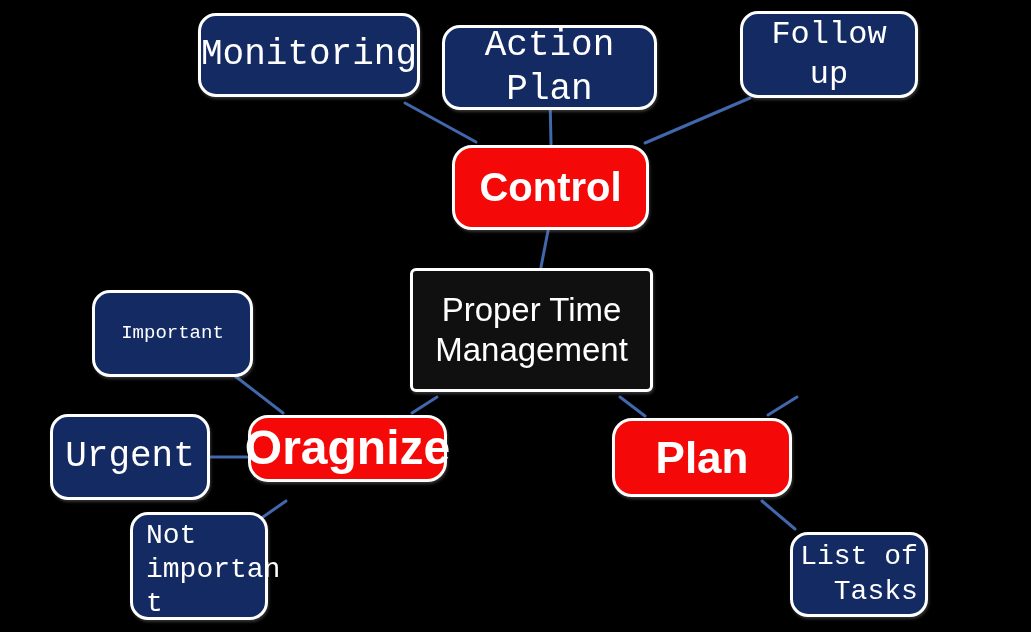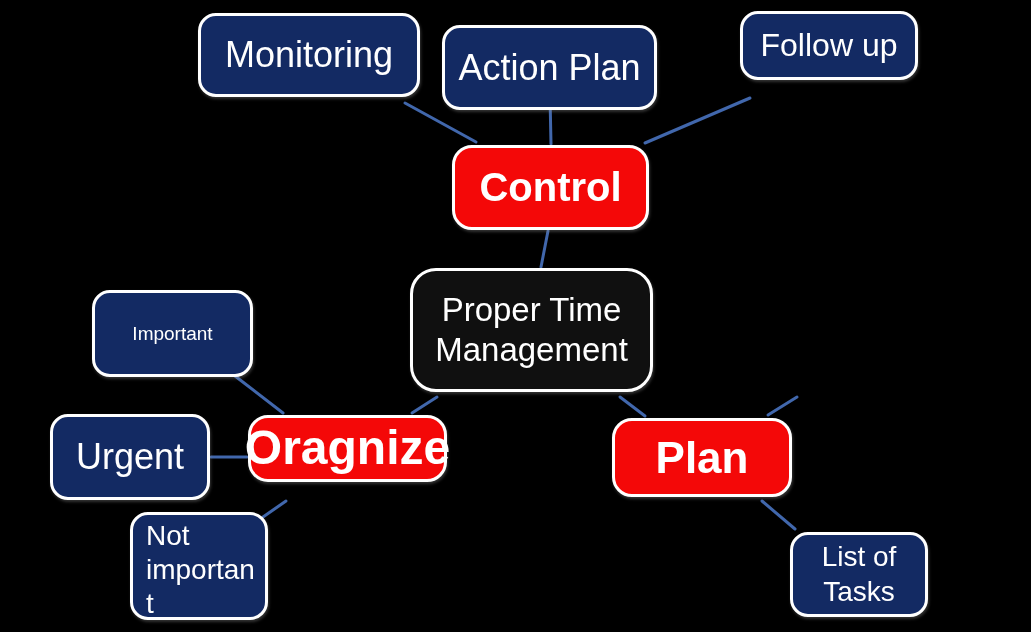--- a/index.html
+++ b/index.html
@@ -30,23 +30,23 @@
     color: #ffffff;
     display: flex;
     align-items: center;
     justify-content: center;
     text-align: center;
     white-space: pre-line;
     line-height: 1.22;
     box-shadow: 1px 2px 3px rgba(150,150,150,0.35);
     user-select: none;
   }
-  .node.leaf   { background: #132a63; }
+  .node.leaf   { background: #132a63; font-family: Liberation Mono, monospace; }
   .node.branch { background: #f40808; font-weight: 700; border-radius: 20px; }
-  .node.center { background: #101010; border-radius: 26px; }
+  .node.center { background: #101010; border-radius: 6px; }
   .node.left {
     align-items: flex-start;
     justify-content: flex-start;
     text-align: left;
     padding: 4px 4px 4px 13px;
   }
 </style>
 </head>
 <body>
 
@@ -60,26 +60,26 @@
       <line x1="620" y1="397" x2="645" y2="416" stroke="#4167ac" stroke-width="3" stroke-linecap="round"></line>
       <line x1="235" y1="376" x2="283" y2="413" stroke="#4167ac" stroke-width="3" stroke-linecap="round"></line>
       <line x1="211" y1="457" x2="247" y2="457" stroke="#4167ac" stroke-width="3" stroke-linecap="round"></line>
       <line x1="263" y1="517" x2="286" y2="501" stroke="#4167ac" stroke-width="3" stroke-linecap="round"></line>
       <line x1="797" y1="397" x2="768" y2="415" stroke="#4167ac" stroke-width="3" stroke-linecap="round"></line>
       <line x1="762" y1="501" x2="795" y2="529" stroke="#4167ac" stroke-width="3" stroke-linecap="round"></line>
     </svg>
 
 <div class="node leaf" style="left: 198px; top: 13px; width: 222px; height: 84px; font-size: 36px;">Monitoring</div>
     <div class="node leaf" style="left: 442px; top: 25px; width: 215px; height: 85px; font-size: 36px;">Action Plan</div>
-    <div class="node leaf" style="left: 740px; top: 11px; width: 178px; height: 69px; font-size: 32px;">Follow up</div>
+    <div class="node leaf" style="left: 740px; top: 11px; width: 178px; height: 87px; font-size: 32px;">Follow up</div>
     <div class="node branch" style="left: 452px; top: 145px; width: 197px; height: 85px; font-size: 40px; font-weight: 700;">Control</div>
     <div class="node center" style="left: 410px; top: 268px; width: 243px; height: 124px; font-size: 33px;">Proper Time
 Management</div>
     <div class="node leaf" style="left: 92px; top: 290px; width: 161px; height: 87px; font-size: 19px;">Important</div>
     <div class="node leaf" style="left: 50px; top: 414px; width: 160px; height: 86px; font-size: 36px;">Urgent</div>
     <div class="node branch" style="left: 248px; top: 415px; width: 199px; height: 67px; font-size: 48px; font-weight: 700;">Oragnize</div>
     <div class="node leaf left" style="left: 130px; top: 512px; width: 138px; height: 108px; font-size: 28px;">Not
 importan
 t</div>
     <div class="node branch" style="left: 612px; top: 418px; width: 180px; height: 79px; font-size: 44px; font-weight: 700;">Plan</div>
-    <div class="node leaf" style="left: 790px; top: 532px; width: 138px; height: 85px; font-size: 28px;">List of
+    <div class="node leaf" style="left: 790px; top: 532px; width: 138px; height: 85px; font-size: 28px; text-align: right;">List of
 Tasks</div>
   </div>
 
 </body></html>

